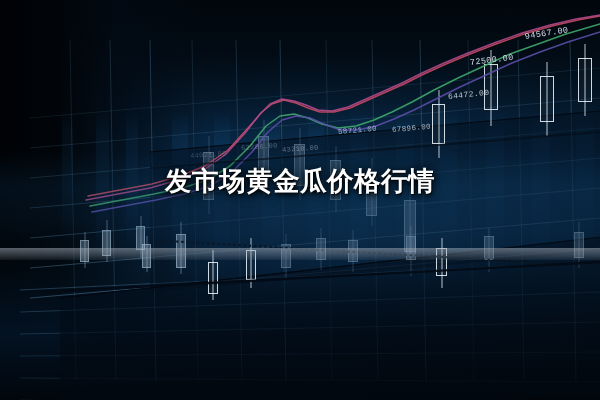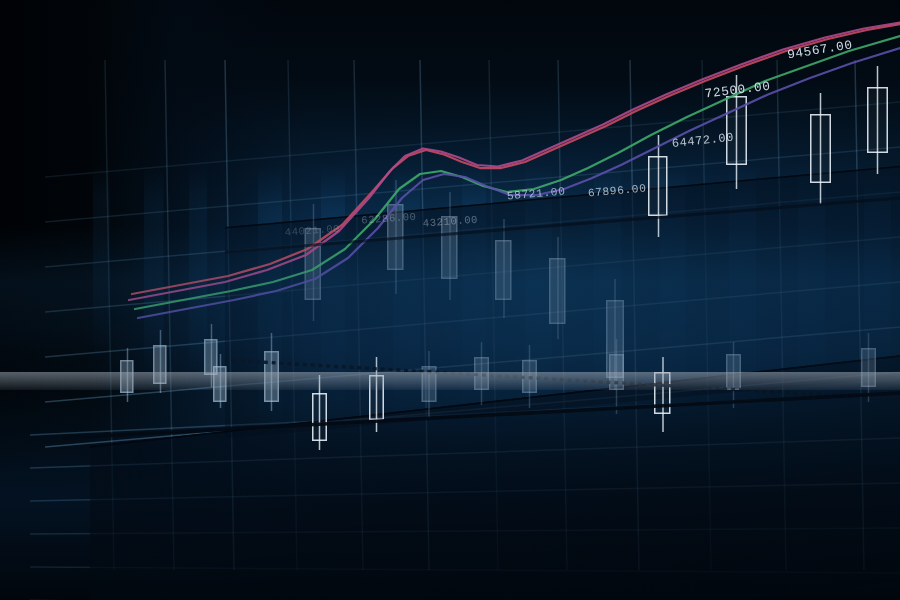--- a/index.html
+++ b/index.html
@@ -331,15 +331,16 @@
       <div class="plabel" style="left: 448px; top: 92px; font-size: 8px; color: rgba(225, 236, 246, 0.8); transform: rotate(-6deg); z-index: 20;">64472.00</div>
       <div class="plabel" style="left: 392px; top: 126px; font-size: 7.5px; color: rgba(225, 236, 246, 0.72); transform: rotate(-5deg); z-index: 20;">67896.00</div>
       <div class="plabel" style="left: 338px; top: 128px; font-size: 7.5px; color: rgba(225, 236, 246, 0.66); transform: rotate(-5deg); z-index: 20;">58721.00</div>
       <div class="plabel" style="left: 282px; top: 146px; font-size: 7px; color: rgba(225, 236, 246, 0.38); transform: rotate(-4deg); z-index: 20;">43210.00</div>
       <div class="plabel" style="left: 241px; top: 144px; font-size: 7px; color: rgba(225, 236, 246, 0.3); transform: rotate(-4deg); z-index: 20;">62286.00</div>
       <div class="plabel" style="left: 190px; top: 152px; font-size: 7px; color: rgba(225, 236, 246, 0.22); transform: rotate(-4deg); z-index: 20;">44021.00</div>
     </div>
 
   <div class="haze"></div>
   <div class="title">
+    <span class="l2">发市场黄金瓜价格行情</span>
   </div>
 
 </div>
 
 </body></html>

